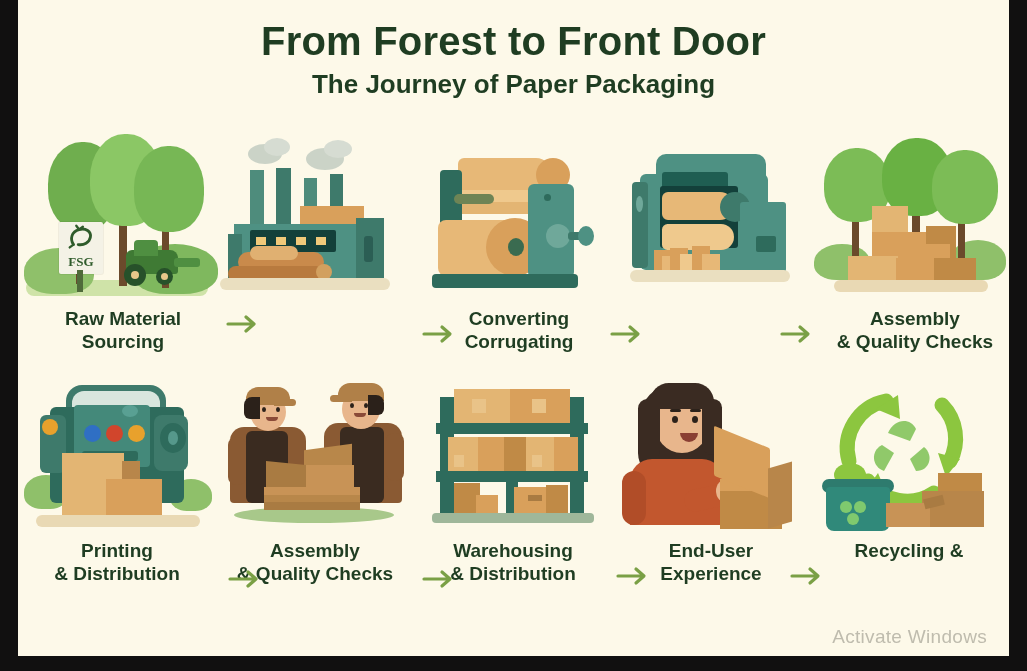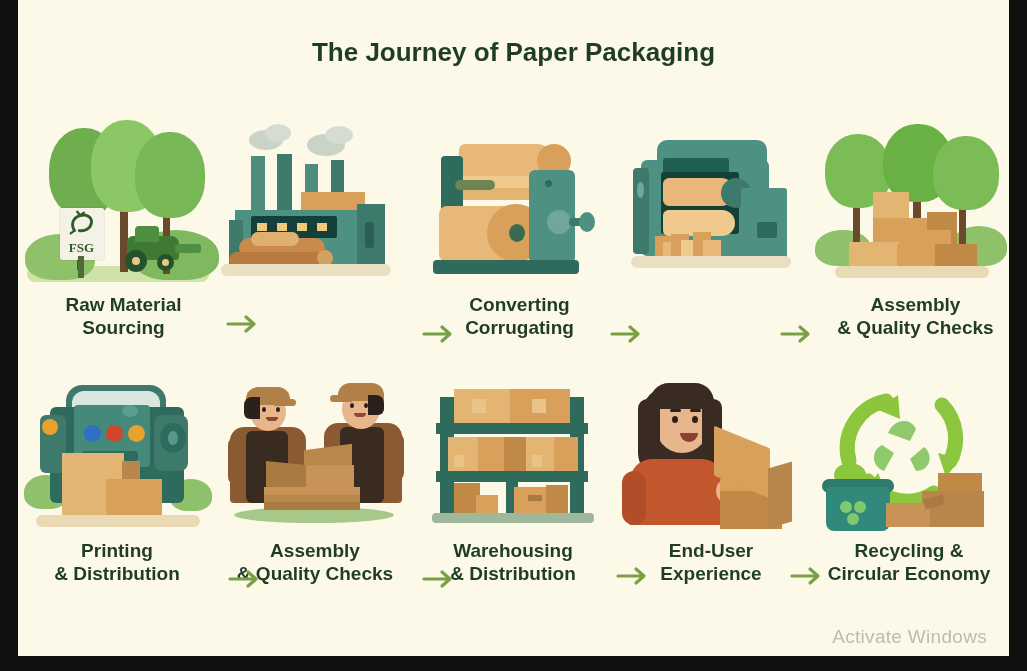--- a/index.html
+++ b/index.html
@@ -4,25 +4,25 @@
 <style>
   html,body{margin:0;padding:0;background:#1a1a1a;}
   body{width:1027px;height:671px;overflow:hidden;font-family:"Liberation Sans",sans-serif;}
 
   .frame{position:relative;width:1027px;height:671px;background:#111010;box-sizing:border-box;}
   .canvas{position:absolute;left:18px;top:0;width:991px;height:656px;background:#FDF9E9;overflow:hidden;}
 
   
   .titles{padding-top:20px;text-align:center;}
   .title{font-size:40px;font-weight:bold;color:#1F3D22;letter-spacing:.2px;line-height:1.05;}
-  .subtitle{font-size:26px;font-weight:bold;color:#1F3D22;margin-top:18px;line-height:1.1;}
+  .subtitle{font-size:26px;font-weight:bold;color:#1F3D22;margin-top:8px;line-height:1.1;}
 
   
   .row{position:absolute;left:0;width:991px;display:flex;align-items:flex-start;}
-  .row1{top:126px;justify-content:center;}
+  .row1{top:140px;}
   .row2{top:375px;}
   .step{width:198px;display:flex;flex-direction:column;align-items:center;}
   .art{width:190px;height:165px;position:relative;}
   .row2 .art{height:160px;}
   .caption{font-size:19px;font-weight:bold;color:#1F3D22;text-align:center;line-height:1.22;margin-top:4px;}
   .row1 .caption{margin-top:2px;margin-left:12px;}
 
   
   .arrow{position:absolute;width:34px;height:22px;}
   .arrow svg{width:100%;height:100%;display:block;}
@@ -44,20 +44,21 @@
 
   .watermark{position:absolute;right:22px;bottom:8px;font-size:19px;color:#BFBCAE;letter-spacing:.3px;}
 </style>
 </head>
 <body>
 
 <div class="frame">
 <div class="canvas">
 
   <div class="titles">
+    <div class="title">From Forest to Front Door</div>
     <div class="subtitle">The Journey of Paper Packaging</div>
   </div>
 
   <div class="row row1">
 
     <div class="step">
       <div class="art">
 
         <div class="p" style="left:4px;top:140px;width:182px;height:16px;background:#CFE3A8;border-radius:8px;"></div>
 
@@ -424,21 +425,20 @@
         <div class="p rnd" style="left:40px;top:126px;width:12px;height:12px;background:#7FC96E;"></div>
         <div class="p rnd" style="left:33px;top:138px;width:12px;height:12px;background:#7FC96E;"></div>
 
         <div class="p box-d" style="left:124px;top:98px;width:44px;height:28px;"></div>
         <div class="p box" style="left:108px;top:116px;width:62px;height:36px;background:#B8864A;"></div>
         <div class="p box-l" style="left:72px;top:128px;width:44px;height:24px;background:#C89356;"></div>
         <div class="p" style="left:110px;top:122px;width:20px;height:10px;background:#A97B42;transform:rotate(-14deg);"></div>
       </div>
       <div class="caption">
         <span>Recycling &amp;</span><br>
-        <span>Circular Economy</span>
       </div>
     </div>
   </div>
 
   <div class="arrow" style="left:210px;top:568px;">
     <svg viewBox="0 0 34 22">
           <path d="M2 11 H26 M20 4 L28 11 L20 18" fill="none" stroke="#7AA045" stroke-width="3.2" stroke-linecap="round" stroke-linejoin="round"></path>
         </svg>
   </div>
   <div class="arrow" style="left:404px;top:568px;">

